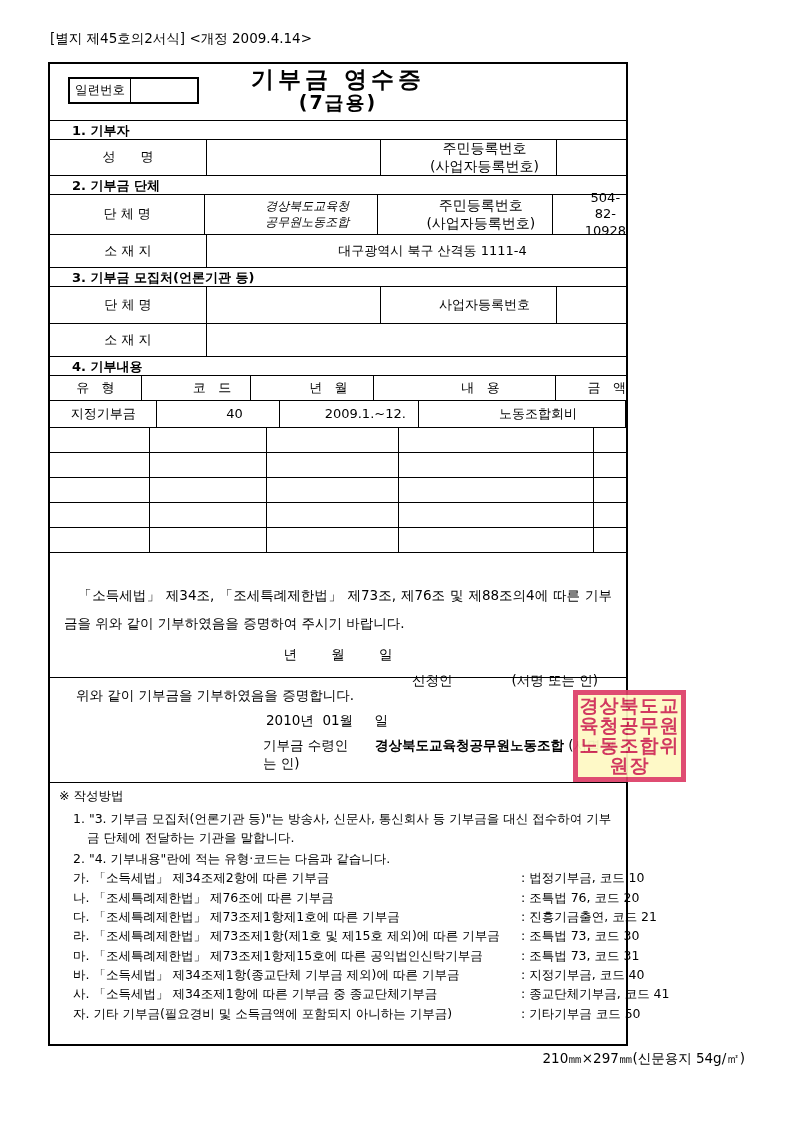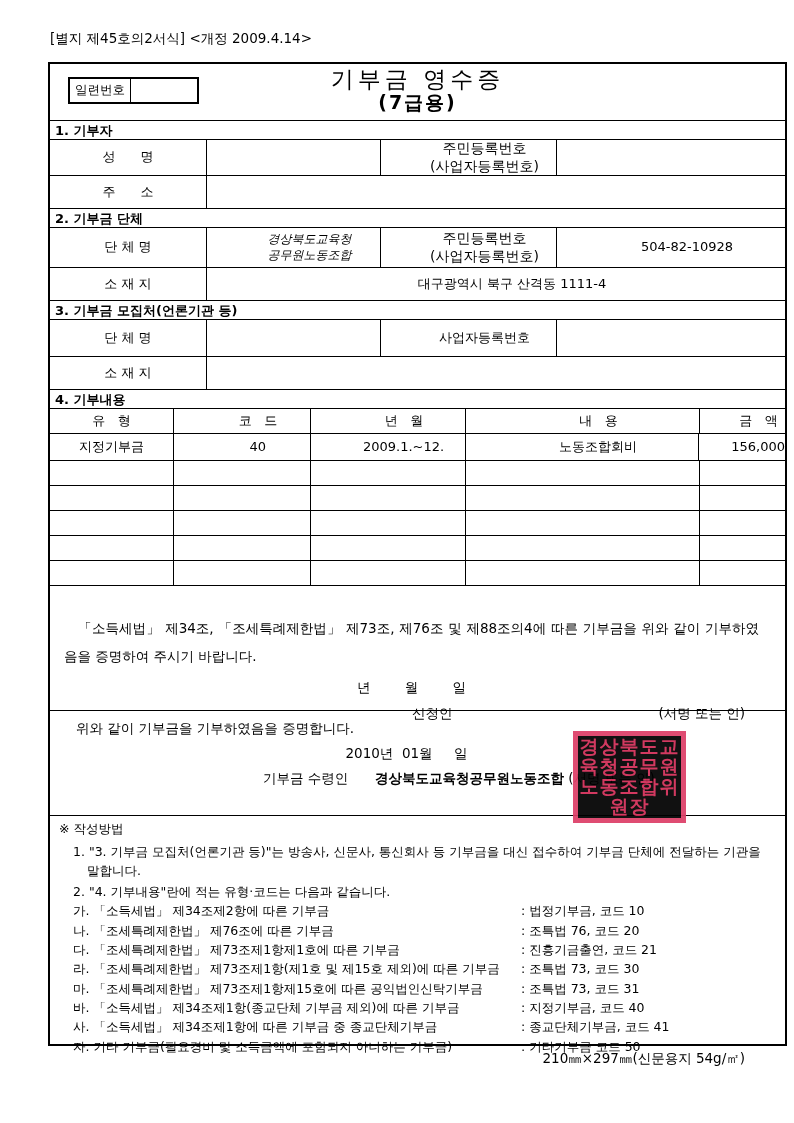--- a/index.html
+++ b/index.html
@@ -5,74 +5,74 @@
   html,body { margin:0; padding:0; }
   body {
     width:794px; height:1123px; background:#ffffff; position:relative;
     font-family:"DejaVu Sans","Liberation Sans",sans-serif; color:#000;
   }
   .ws-pre { white-space:pre; }
 
   .form-ref { position:absolute; left:50px; top:30px; font-size:13.5px; }
 
   .form-box {
-    position:absolute; left:48px; top:62px; width:739px; height:984px;
+    position:absolute; left:48px; top:62px; width:580px; height:984px;
     border:2px solid #000; box-sizing:border-box; background:#fff;
   }
 
   
   .title-row { position:relative; height:56px; box-sizing:border-box; }
   .serial-box {
     position:absolute; left:18px; top:13px; display:flex;
     border:2px solid #000; background:#fff;
   }
   .serial-label { font-size:12.5px; padding:3px 5px; border-right:1px solid #000; }
   .serial-value { width:66px; }
   .title-center { text-align:center; padding-top:2px; }
-  .title-main { font-size:23px; font-weight:normal; letter-spacing:4px; line-height:1.15; }
+  .title-main { font-size:23px; font-weight:bold; letter-spacing:4px; line-height:1.15; }
   .title-sub  { font-size:19px; font-weight:bold; letter-spacing:2px; line-height:1.1; }
 
   
   .sec-head {
     border-top:1px solid #000; font-weight:bold; font-size:13px;
-    padding:2px 5px; height:19px; box-sizing:border-box; line-height:15px;
+    padding:2px 22px; height:19px; box-sizing:border-box; line-height:15px;
   }
   .row { border-top:1px solid #000; display:flex; box-sizing:border-box;gap:32px; }
   .cell {
     box-sizing:border-box; display:flex; align-items:center; justify-content:center;
     text-align:center; font-size:13px; line-height:1.25;
   }
   .cell.rb { border-right:1px solid #000; }
   .c-label  { width:157px; }
   .c-value  { width:142px; }
   .c-label2 { width:144px; font-size:14px; flex-direction:column; }
   .c-value2 { flex:1; }
   .small-2line { font-size:12px; line-height:1.3; }
 
   
   .t-col0 { width:124px; } .t-col1 { width:105px; } .t-col2 { width:123px; }
   .t-col3 { width:202px; } .t-col4 { flex:1; }
   .tbl-head .cell { font-weight:normal; }
 
   
-  .stmt-block { border-top:1px solid #000; height:125px; box-sizing:border-box; padding:28px 26px 0 14px; font-size:13.5px; position:relative; }
+  .stmt-block { border-top:1px solid #000; height:125px; box-sizing:border-box; padding:28px 14px 0 14px; font-size:13.5px; position:relative; }
   .stmt-text { margin:0; line-height:2.1; text-indent:14px; text-align:justify; }
   .stmt-date { text-align:center; margin-top:8px; font-size:13.5px; }
   .stmt-sign { display:flex; margin-top:8px; font-size:13.5px; }
   .stmt-applicant { margin-left:348px; }
   .stmt-signnote { margin-left:auto; margin-right:14px; }
 
   .cert-block { border-top:1px solid #000; height:105px; box-sizing:border-box; position:relative; font-size:13.5px; }
   .cert-line1 { padding:9px 0 0 26px; }
   .cert-line2 { text-align:center; padding-top:7px; padding-right:22px; }
   .cert-line3 { padding-top:7px; padding-left:213px; }
   .cert-name { font-weight:bold; }
   .stamp {
-    position:absolute; left:523px; top:20px; width:113px; height:92px;
-    box-sizing:border-box; border:5px solid #dd3f68; background:#000000;
+    position:absolute; left:523px; top:12px; width:113px; height:92px;
+    box-sizing:border-box; border:5px solid #dd3f68; background:#fef9c3;
     display:flex; flex-wrap:wrap; align-content:center; justify-content:center;
     overflow:hidden; z-index:2; opacity:0.93;
   }
   .stamp-chars {
     font-size:19px; font-weight:bold; color:#cf2b55; letter-spacing:1px;
     line-height:1.05; width:100px; text-align:center; word-break:break-all;
   }
 
   
   .notes-block { border-top:1px solid #000; height:234px; box-sizing:border-box; padding:4px 9px 0 9px; font-size:12.5px; }
@@ -106,24 +106,20 @@
   <div class="sec-head">1. 기부자</div>
   <div class="row" style="height:36px;">
     <div class="cell rb c-label ws-pre">성      명</div>
     <div class="cell rb c-value"></div>
     <div class="cell rb c-label2">
       <span>주민등록번호</span>
       <span>(사업자등록번호)</span>
     </div>
     <div class="cell c-value2"></div>
   </div>
-  <div class="row" style="height:33px;">
-    <div class="cell rb c-label ws-pre">주      소</div>
-    <div class="cell" style="flex:1;"></div>
-  </div>
 
   <div class="sec-head">2. 기부금 단체</div>
   <div class="row" style="height:40px;">
     <div class="cell rb c-label">단 체 명</div>
     <div class="cell rb c-value small-2line" style="flex-direction:column;font-style:italic;">
       <span>경상북도교육청</span>
       <span>공무원노동조합</span>
     </div>
     <div class="cell rb c-label2">
       <span>주민등록번호</span>
@@ -154,21 +150,20 @@
     <div class="cell rb t-col1 ws-pre">코   드</div>
     <div class="cell rb t-col2 ws-pre">년   월</div>
     <div class="cell rb t-col3 ws-pre">내   용</div>
     <div class="cell t-col4 ws-pre">금   액</div>
   </div>
   <div class="row" style="height:27px;justify-content:space-between;">
     <div class="cell rb t-col0">지정기부금</div>
     <div class="cell rb t-col1">40</div>
     <div class="cell rb t-col2">2009.1.~12.</div>
     <div class="cell rb t-col3">노동조합회비</div>
-    <div class="cell t-col4">156,000</div>
   </div>
   <div class="row" style="height:25px;">
     <div class="cell rb t-col0"></div>
       <div class="cell rb t-col1"></div>
       <div class="cell rb t-col2"></div>
       <div class="cell rb t-col3"></div>
       <div class="cell t-col4"></div>
   </div>
   <div class="row" style="height:25px;">
     <div class="cell rb t-col0"></div>

